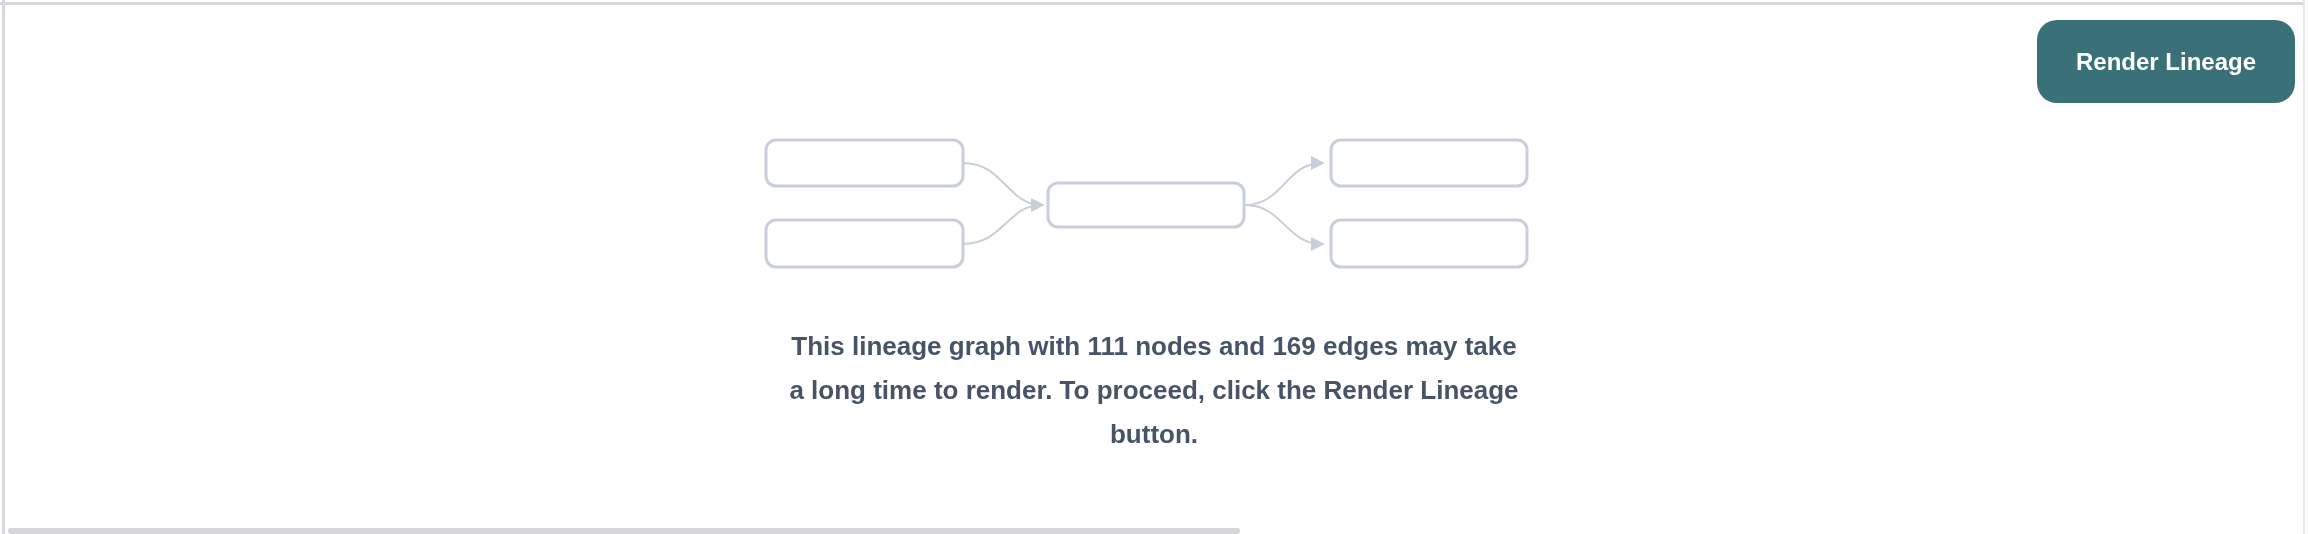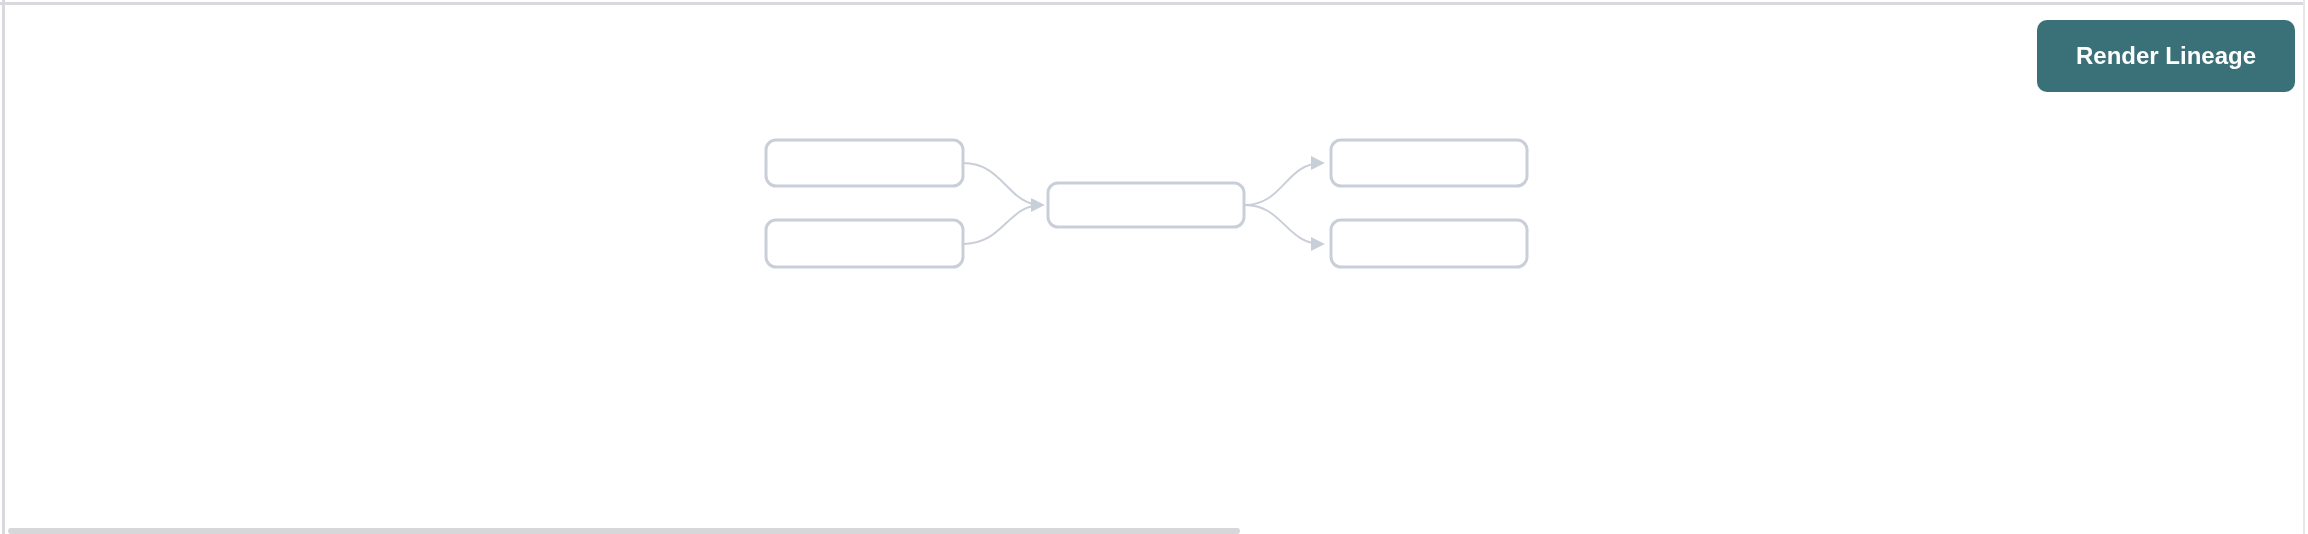--- a/index.html
+++ b/index.html
@@ -30,23 +30,23 @@
   .right-border {
     position: absolute;
     top: 0; right: 3px; width: 2px; height: 534px;
     background: #e7e7ea;
   }
   .render-btn {
     position: absolute;
     top: 20px;
     right: 13px;
     width: 258px;
-    height: 72px;
+    height: 83px;
     border: none;
-    border-radius: 10px;
+    border-radius: 20px;
     background: var(--accent-teal, #3a7178);
     color: var(--button-text, #ffffff);
     font-family: "Liberation Sans", sans-serif;
     font-size: 24px;
     font-weight: bold;
     cursor: pointer;
     display: flex;
     align-items: center;
     justify-content: center;
     margin-left: 24px;
@@ -122,18 +122,23 @@
       <path class="edge" d="M481,68 C519,68 522,26 558,26" marker-end="url(#arrowhead)"></path>
       <path class="edge" d="M481,68 C519,68 522,107 558,107" marker-end="url(#arrowhead)"></path>
 
       <rect class="node" x="2" y="3" width="197" height="46" rx="10"></rect>
       <rect class="node" x="2" y="83" width="197" height="47" rx="10"></rect>
       <rect class="node" x="284" y="46" width="196" height="44" rx="10"></rect>
       <rect class="node" x="567" y="3" width="196" height="46" rx="10"></rect>
       <rect class="node" x="567" y="83" width="196" height="47" rx="10"></rect>
     </svg>
 
+    <div class="message">
+      <div>This lineage graph with 111 nodes and 169 edges may take</div>
+      <div>a long time to render. To proceed, click the Render Lineage</div>
+      <div>button.</div>
+    </div>
 
   </div>
 
   <div class="hscrollbar"></div>
 
 </div>
 
 </body></html>

